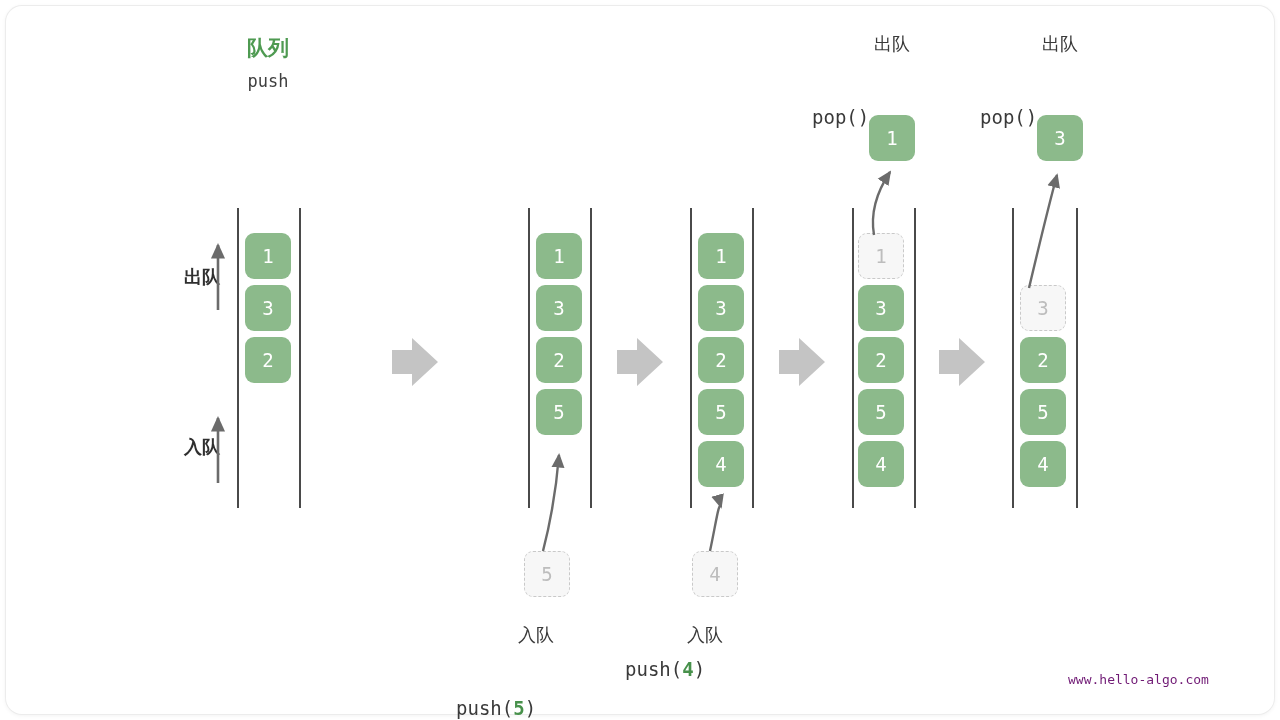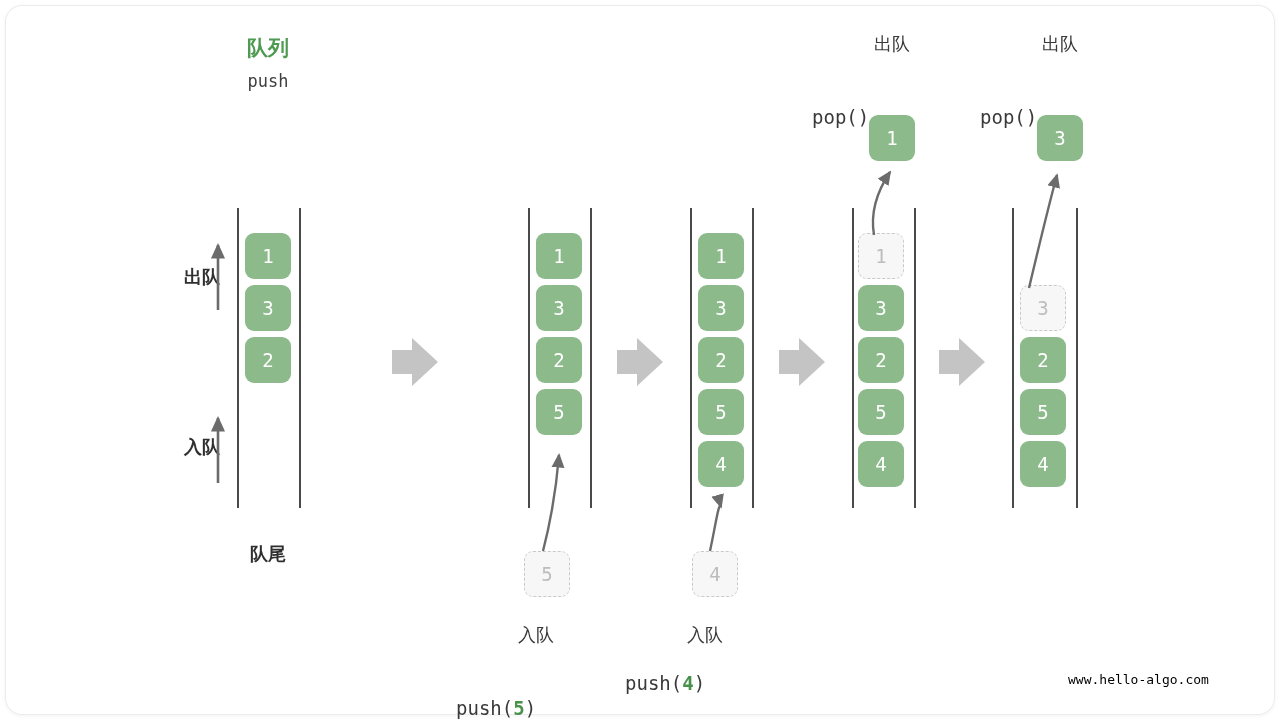--- a/index.html
+++ b/index.html
@@ -68,21 +68,21 @@
     color: #3a3a3a;
     text-align: left;
     white-space: nowrap;
     margin-top: 40px;
   }
   .op-code .num { color: #47914b; font-weight: bold; }
 
   .watermark {
     font-family: "DejaVu Sans Mono", "Liberation Mono", monospace;
     font-size: 13px;
-    color: #000000;
+    color: #701a75;
     white-space: nowrap;
   }
 
   
   .rail {
     position: absolute;
     width: 1.6px;
     background: #4a4a4a;
   }
 
@@ -120,21 +120,20 @@
 </style>
 </head>
 <body>
 
 <div id="canvas">
   <div class="card"></div>
 
   <div class="abs title-cn" style="left:168px; top:34px; width:200px;">队列</div>
   <div class="abs title-en" style="left:168px; top:71px; width:200px;">push</div>
 
-  <div class="abs bold-cn" style="left:168px; top:542px; width:200px;">队尾</div>
 
   <div class="abs bold-cn" style="left:140px; top:265px; width:80px; text-align:right;">出队</div>
   <div class="abs bold-cn" style="left:140px; top:435px; width:80px; text-align:right;">入队</div>
 
   <div class="rail" style="left:237px; top:208px; height:300px;"></div>
   <div class="rail" style="left:299px; top:208px; height:300px;"></div>
   <div class="cell filled abs" style="left:245px; top:233px;">1</div>
   <div class="cell filled abs" style="left:245px; top:285px;">3</div>
   <div class="cell filled abs" style="left:245px; top:337px;">2</div>
 
@@ -152,21 +151,21 @@
 
   <div class="rail" style="left:690px; top:208px; height:300px;"></div>
   <div class="rail" style="left:752px; top:208px; height:300px;"></div>
   <div class="cell filled abs" style="left:698px; top:233px;">1</div>
   <div class="cell filled abs" style="left:698px; top:285px;">3</div>
   <div class="cell filled abs" style="left:698px; top:337px;">2</div>
   <div class="cell filled abs" style="left:698px; top:389px;">5</div>
   <div class="cell filled abs" style="left:698px; top:441px;">4</div>
   <div class="cell ghost abs" style="left:692px; top:551px;">4</div>
   <div class="abs op-cn" style="left:625px; top:623px; width:160px;">入队</div>
-  <div class="abs op-code" style="left:625px; top:632px; width:160px;">
+  <div class="abs op-code" style="left:625px; top:618px; width:160px;">
     <span>push(</span><span class="num">4</span><span>)</span>
   </div>
 
   <div class="abs op-cn" style="left:812px; top:32px; width:160px;">出队</div>
   <div class="abs op-code" style="left:812px; top:66px; width:160px;">
     <span>pop(</span><span class="num"></span><span>)</span>
   </div>
   <div class="cell filled abs" style="left:869px; top:115px;">1</div>
   <div class="rail" style="left:852px; top:208px; height:300px;"></div>
   <div class="rail" style="left:914px; top:208px; height:300px;"></div>

